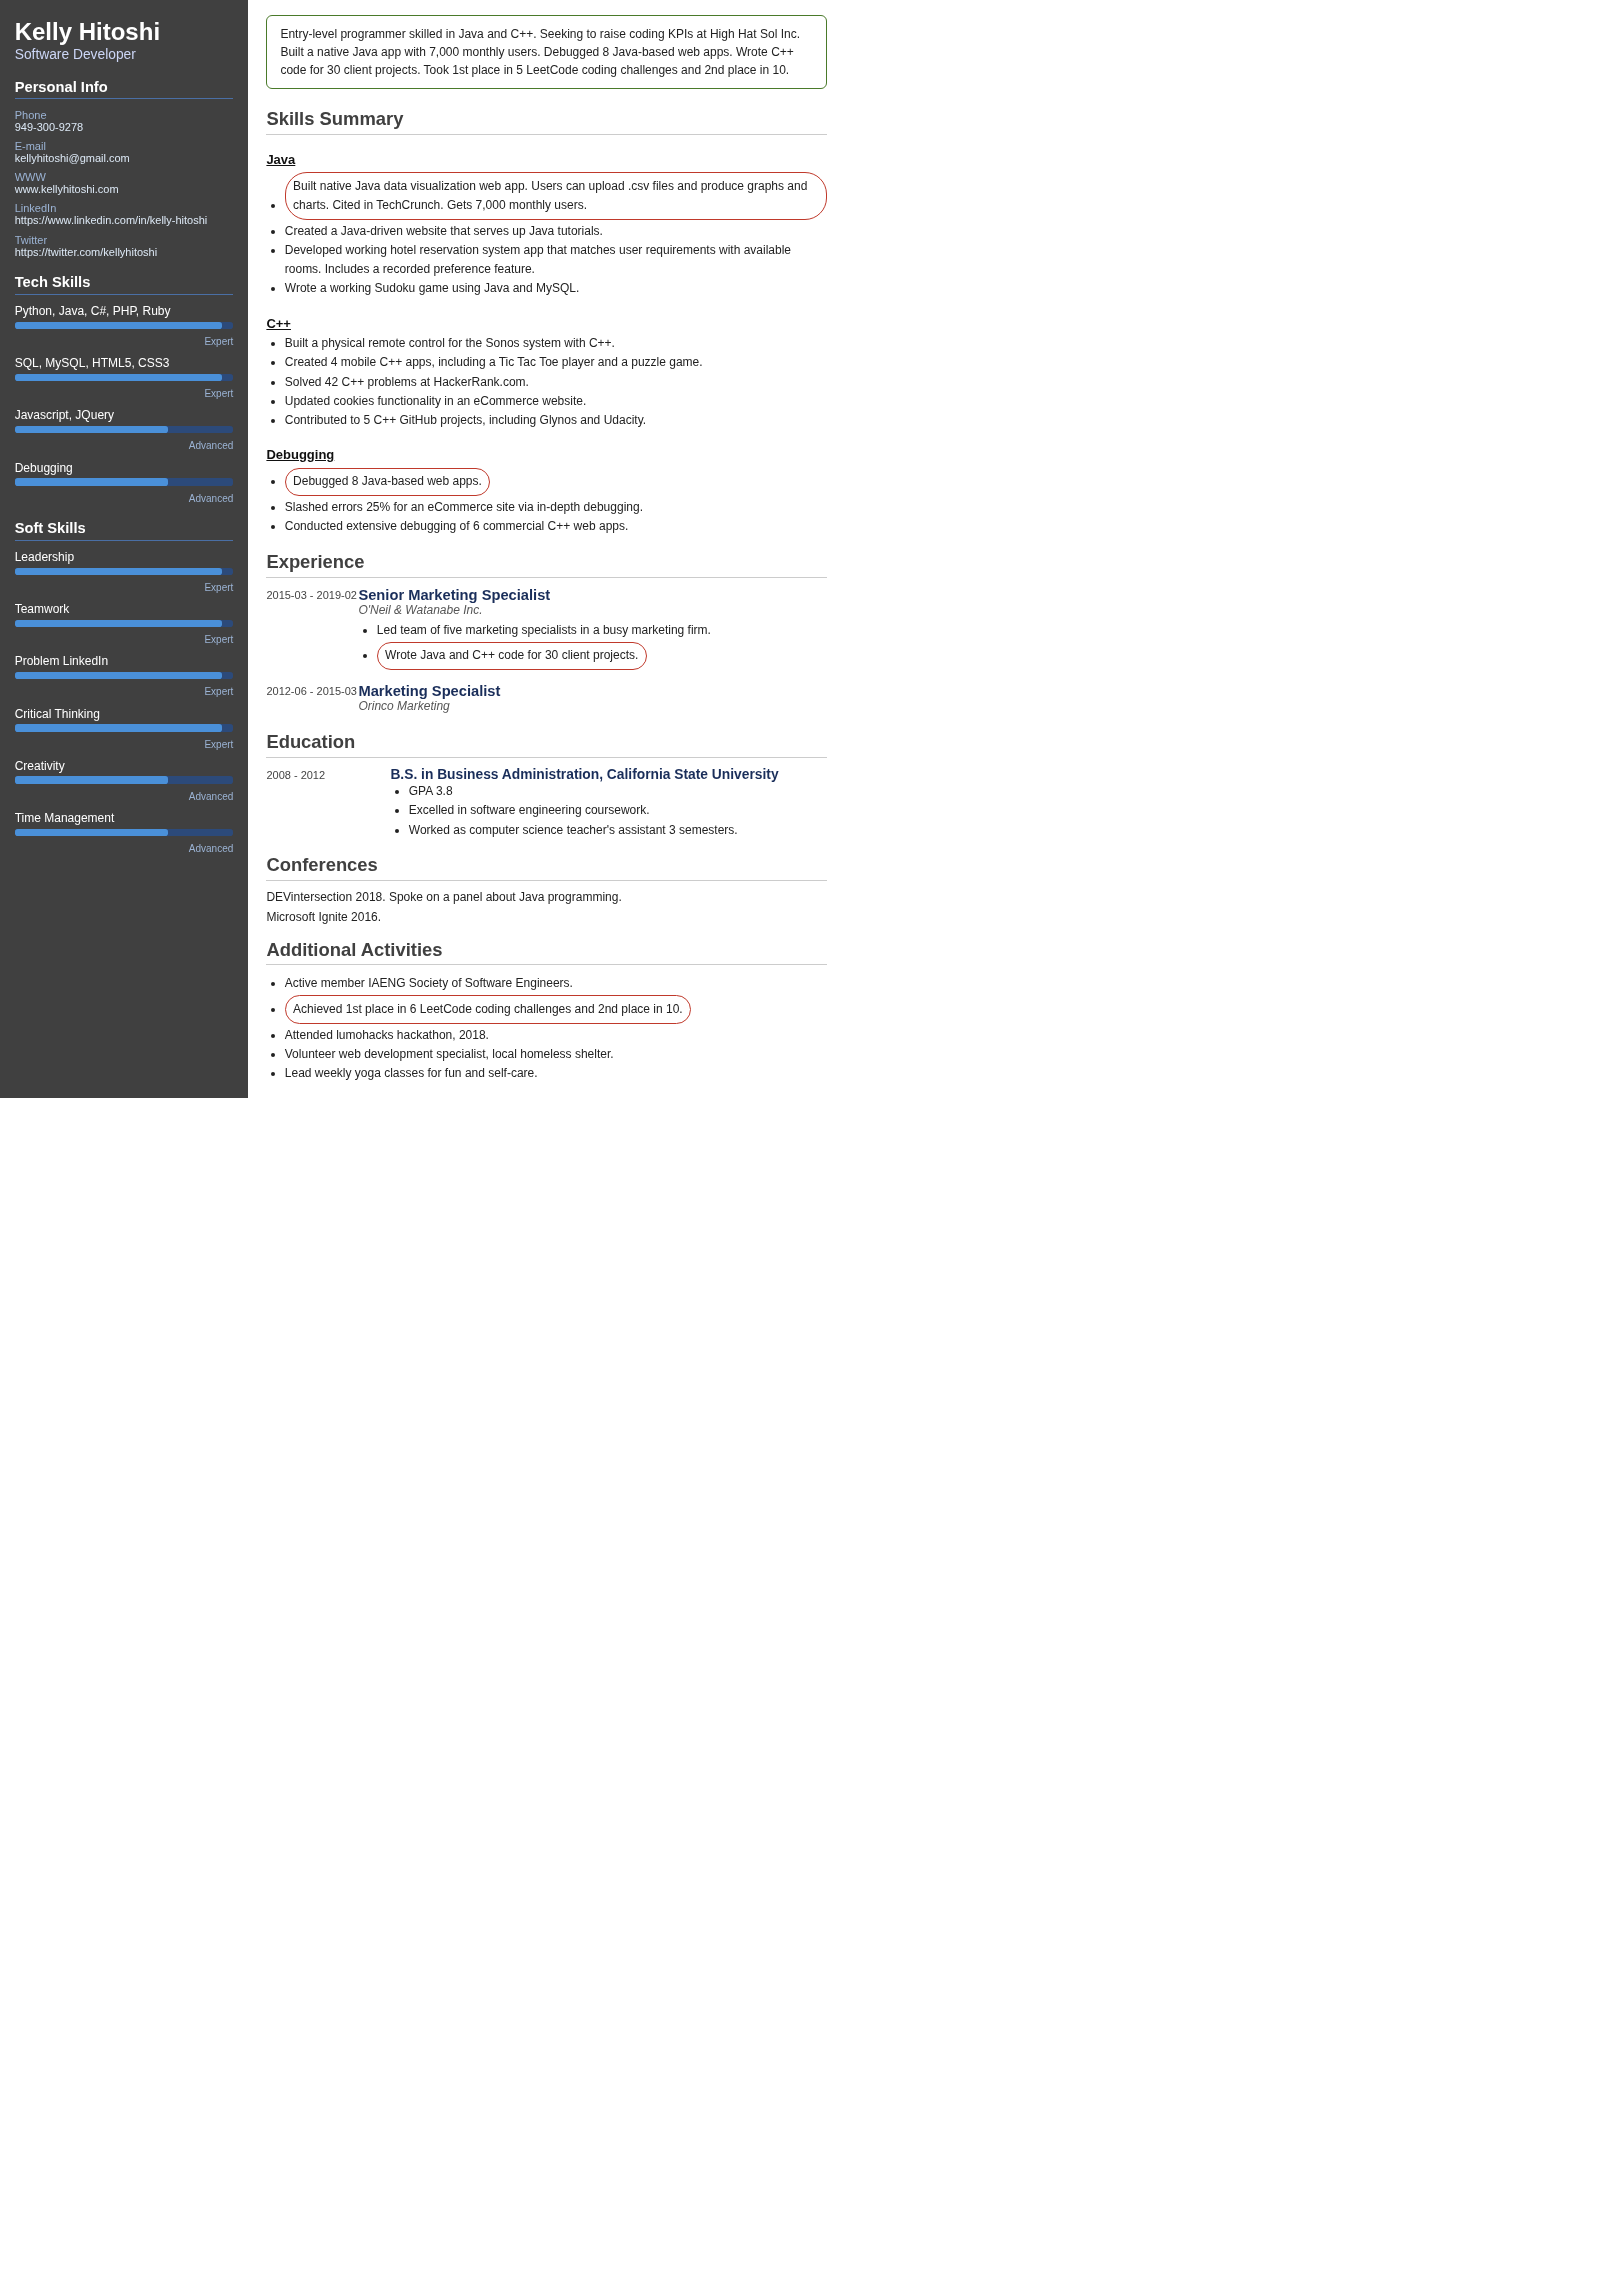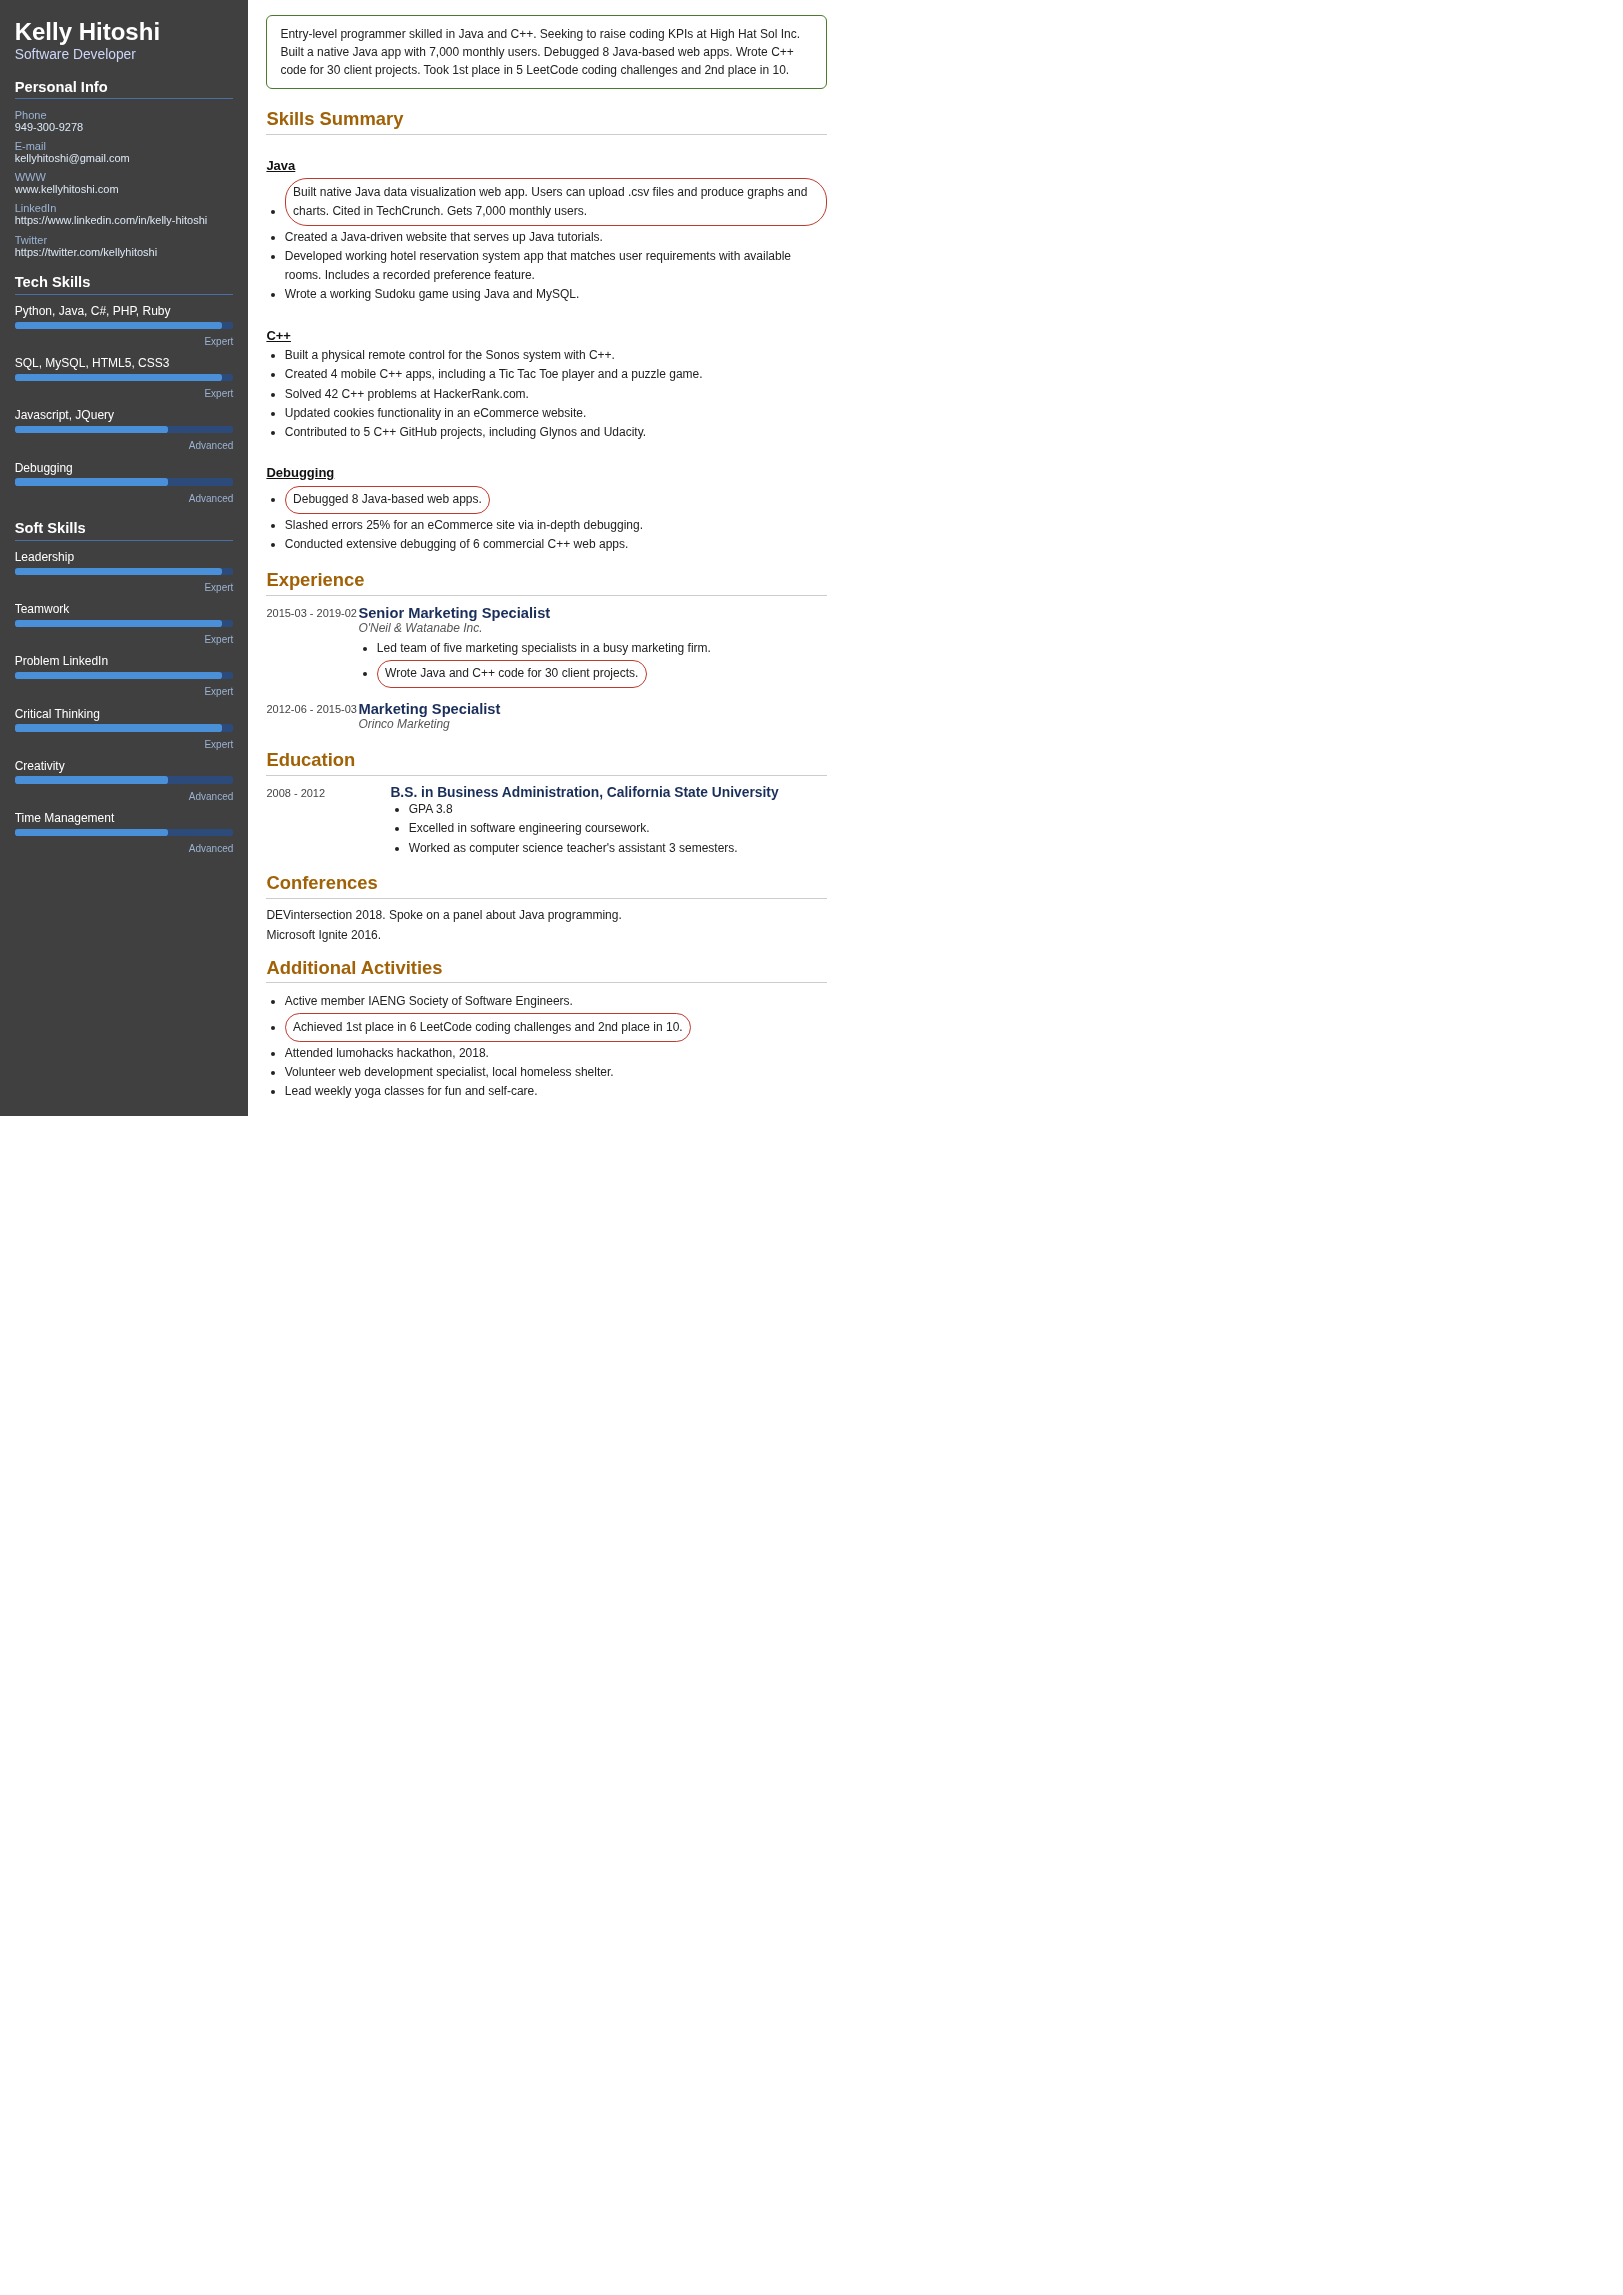--- a/index.html
+++ b/index.html
@@ -78,31 +78,31 @@
       border-radius: 6px;
       padding: 9.2px 13px;
       font-size: 12px;
       color: #222;
       margin-bottom: 19px;
       line-height: 1.5;
     }
     .main-section-title {
       font-size: 18.4px;
       font-weight: bold;
-      color: #a16207;
+      color: #404040;
       border-bottom: 1.8px solid #ccc;
       padding-bottom: 3.7px;
       margin-top: 14.7px;
       margin-bottom: 9.2px;
     }
     .skills-group-title {
       font-weight: bold;
       font-size: 13px;
       color: #111;
-      margin-top: 23px;
+      margin-top: 17px;
       margin-bottom: 3.7px;
       text-decoration: underline;
     }
     .bullet-list {
       list-style: disc;
       margin-left: 18.4px;
       color: #222;
       font-size: 12px;
       line-height: 1.6;
     }

